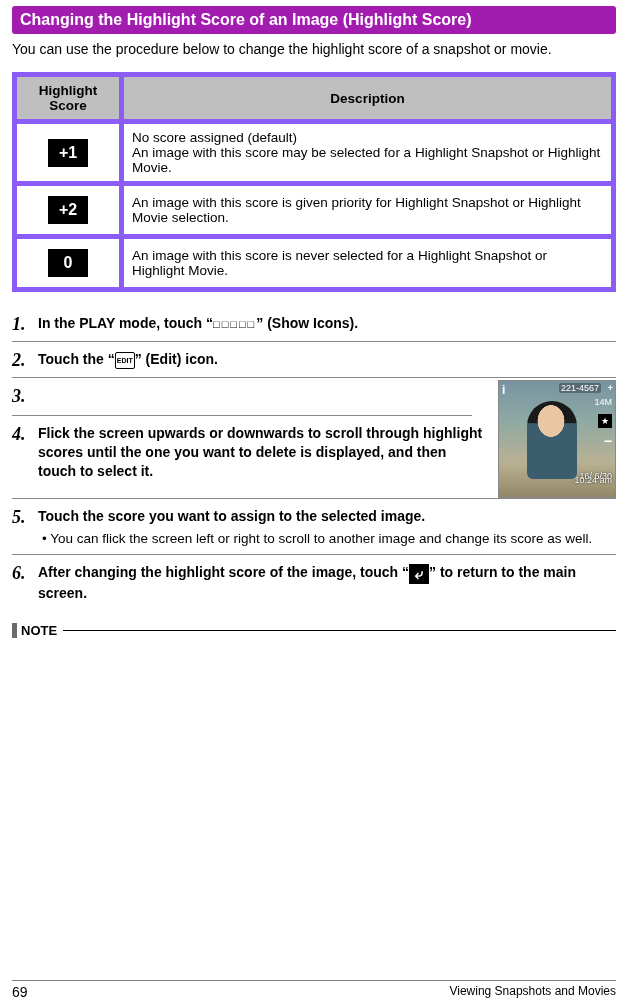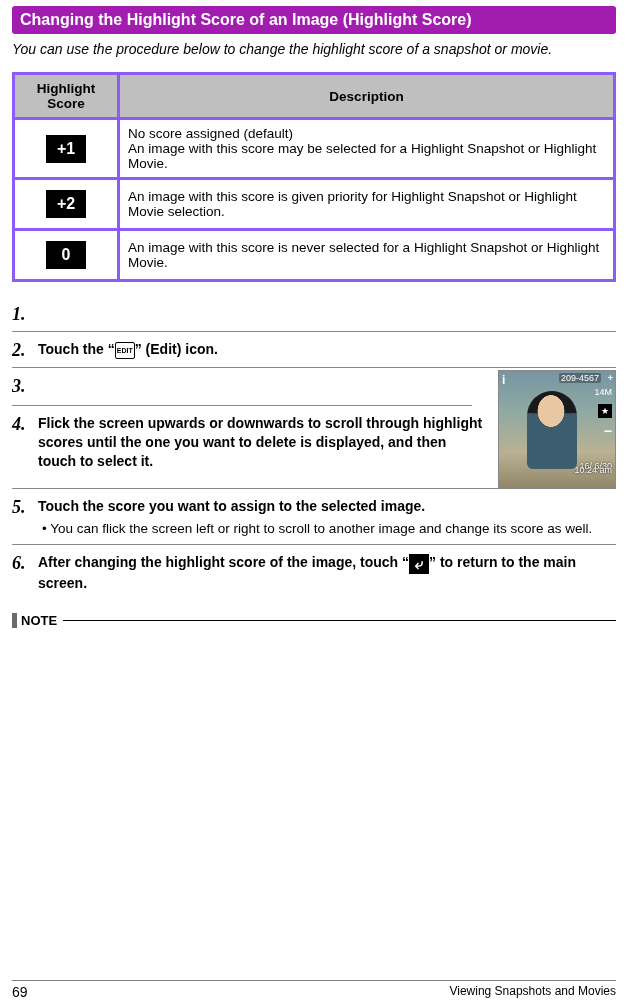--- a/index.html
+++ b/index.html
@@ -18,30 +18,29 @@
     background:#a21caf;
     color:#fff;
     font-weight:bold;
     font-size:16px;
     padding:5px 8px;
     border-radius:3px;
   }
   .intro{
     margin:6px 0 14px 0;
     line-height:1.3;
-    font-style:italic;
   }
   table.score-table{
     border-collapse:collapse;
     width:100%;
     margin-bottom:16px;
   }
   table.score-table th,
   table.score-table td{
-    border:3px solid #8b5cf6;
+    border:5px solid #8b5cf6;
     padding:6px 8px;
     font-size:13.5px;
     vertical-align:middle;
   }
   table.score-table th{
     background:#bfbfbf;
     font-weight:bold;
     text-align:center;
   }
   table.score-table td.icon-cell{
@@ -217,20 +216,23 @@
     <td class="icon-cell"><span class="score-badge">0</span></td>
     <td>An image with this score is never selected for a Highlight Snapshot or Highlight Movie.</td>
   </tr>
 </tbody>
   </table>
 
 <div class="steps">
 
   <div class="step">
     <div class="step-num">1.</div>
+    <div class="step-body">
+      <span>In the PLAY mode, touch “</span><span class="show-icons">□□□□□</span><span>” (Show Icons).</span>
+    </div>
   </div>
   <div class="step-rule"></div>
 
   <div class="step">
     <div class="step-num">2.</div>
     <div class="step-body">
       <span>Touch the “</span><span class="edit-icon">EDIT</span><span>” (Edit) icon.</span>
     </div>
   </div>
   <div class="step-rule"></div>
@@ -242,21 +244,21 @@
       </div>
       <div class="short-rule"></div>
       <div class="step">
         <div class="step-num">4.</div>
         <div class="step-body">Flick the screen upwards or downwards to scroll through highlight scores until the one you want to delete is displayed, and then touch to select it.</div>
       </div>
     </div>
     <div class="side-img">
       <div class="fake-photo">
         <div class="ibar">i</div>
-        <div class="num">209-4567</div>
+        <div class="num">221-4567</div>
         <div class="plus">+</div>
         <div class="mp">14M</div>
         <div class="star">★</div>
         <div class="minus">−</div>
         <div class="face"></div>
         <div class="date">16/  6/30</div>
         <div class="time">10:24 am</div>
       </div>
     </div>
   </div>

